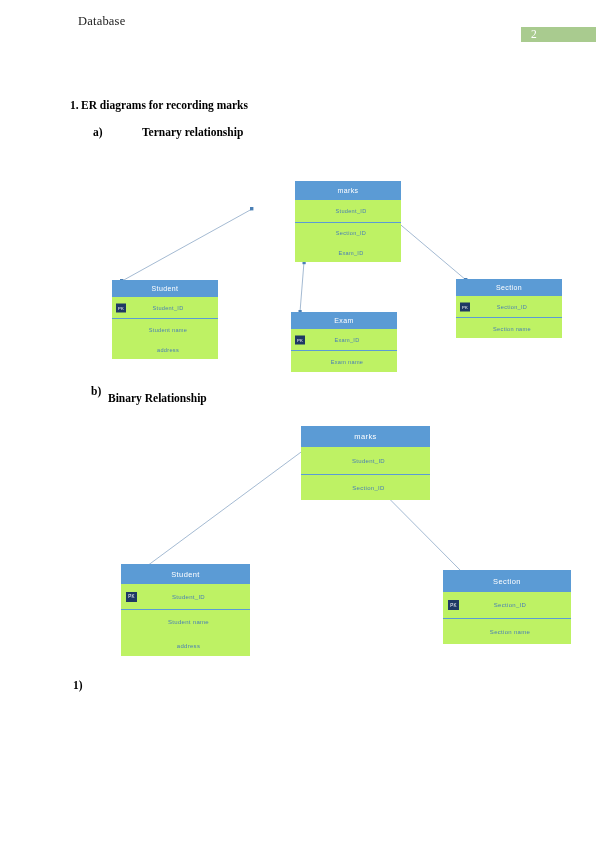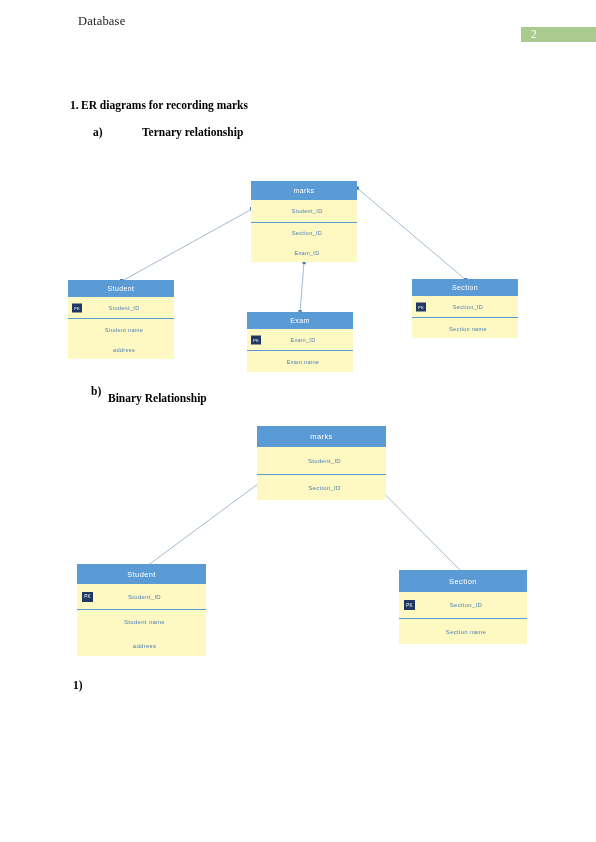--- a/index.html
+++ b/index.html
@@ -71,23 +71,24 @@
   #heading1-text{ left: 81px;  top: 99px; }
   #heading-a-num{ left: 93px;  top: 126px; }
   #heading-a-text{left: 110px; top: 126px; margin-left: 32px; }
   #heading-b-num{ left: 91px;  top: 385px; }
   #heading-b-text{left: 108px; top: 392px; }
   #tail-num     { left: 73px;  top: 679px; }
 
   
   .entity {
     position: absolute;
-    background: #fef9c3;
+    background: #bef264;
     box-sizing: border-box;
     z-index: 3;
+    margin-left: 44px;
   }
   .entity-header {
     background: #5b9bd5;
     color: #ffffff;
     font-family: "Liberation Sans", sans-serif;
     font-size: 7px;
     text-align: center;
     letter-spacing: .4px;
     display: flex;
     align-items: center;

